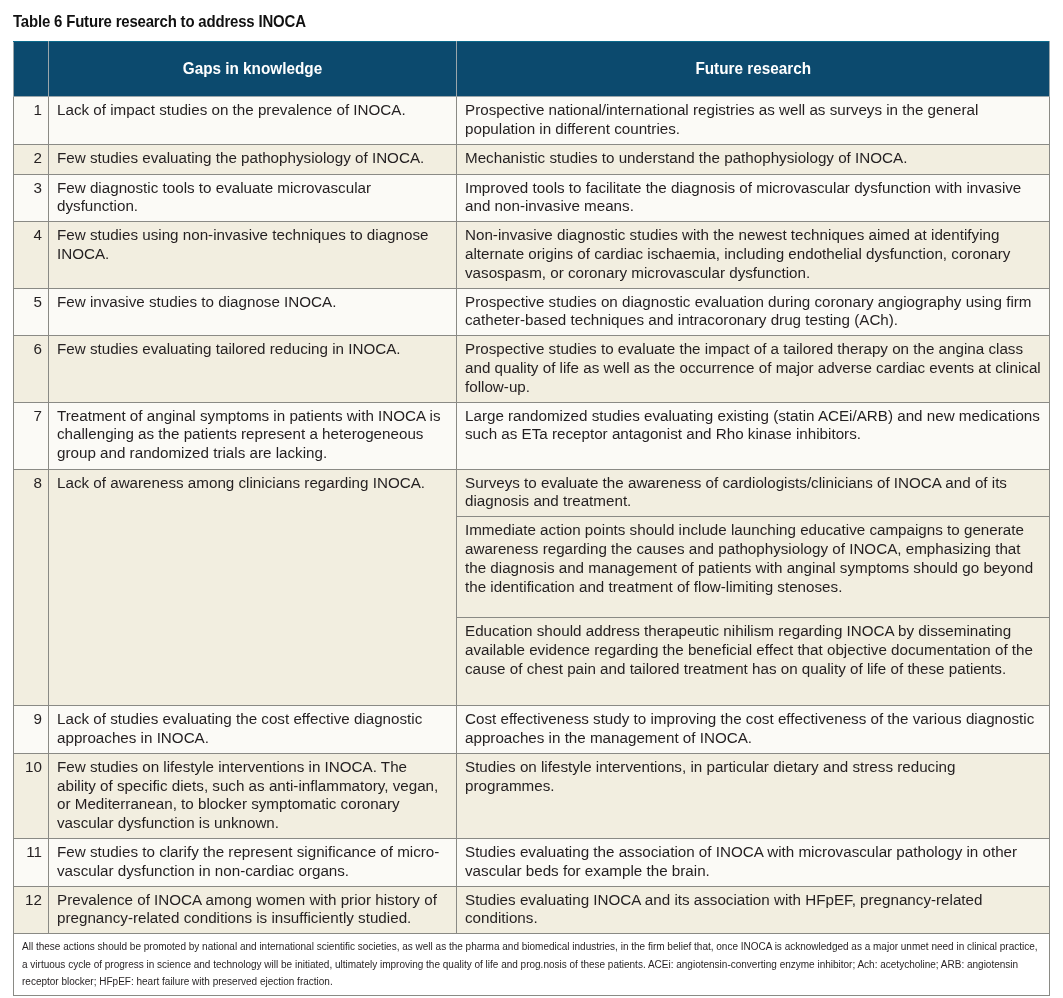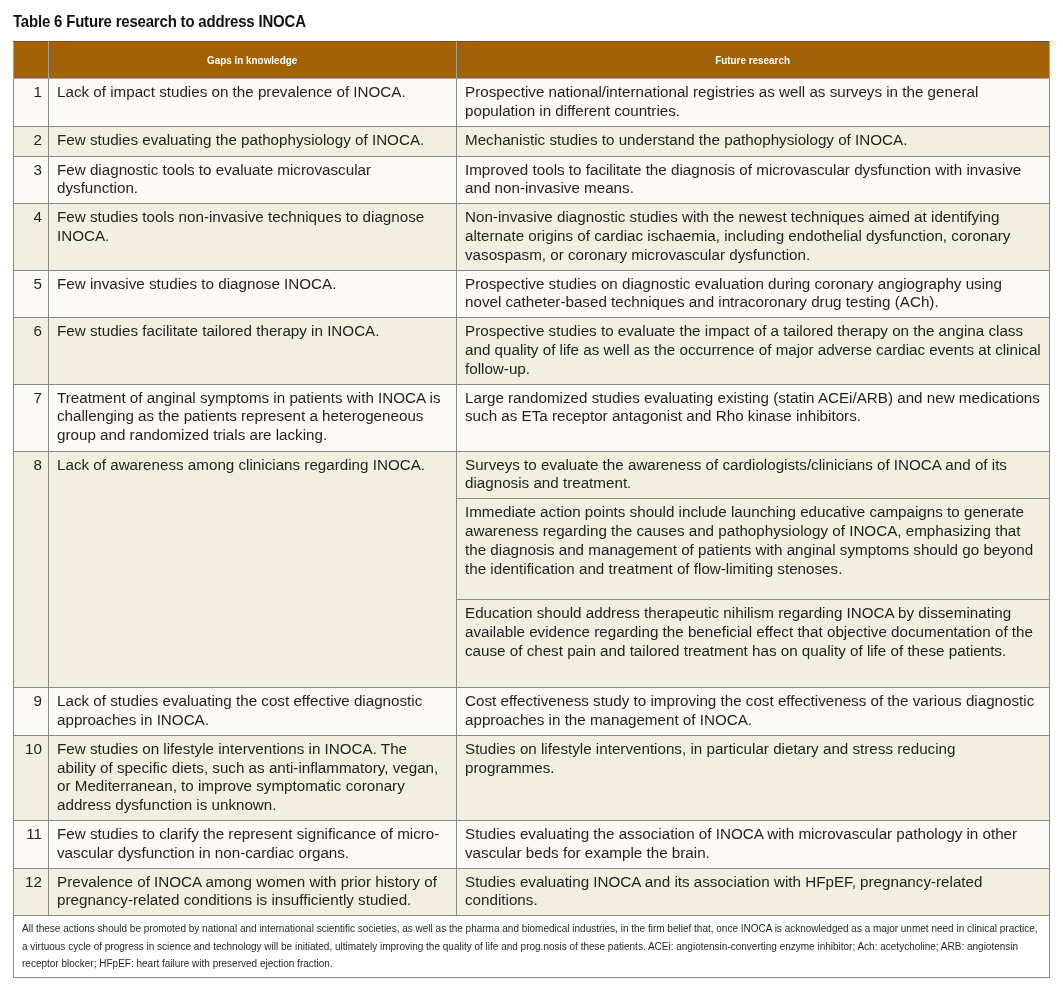--- a/index.html
+++ b/index.html
@@ -2,22 +2,22 @@
 <html><head>
 <meta charset="utf-8">
 <style>
   html, body { margin: 0; padding: 0; background: #ffffff; }
   body { width: 1063px; height: 998px; position: relative; overflow: hidden;
          font-family: "Liberation Sans", "DejaVu Sans", sans-serif; color: #231f20; }
   .title { position: absolute; left: 13px; top: 12px; font-family: "Liberation Sans", sans-serif;
            font-weight: bold; font-size: 17px; letter-spacing: -0.2px; color: #111; transform: scaleX(0.88); transform-origin: left center; }
   table.main { position: absolute; left: 13px; top: 41px; width: 1036px; border-collapse: collapse;
                font-size: 15.2px; line-height: 18.8px; table-layout: fixed; }
-  table.main th { background: #a16207; color: #fff; font-weight: bold; font-size: 11px; height: 30px;
-                  border: 1px solid #9aa6ab; border-top: 1px solid #0b6a8c; text-align: center; padding: 3px; }
+  table.main th { background: #0c4a6e; color: #fff; font-weight: bold; font-size: 17px; height: 30px;
+                  border: 1px solid #9aa6ab; border-top: 1px solid #0b6a8c; text-align: center; padding: 12px; }
   table.main th span { display: inline-block; transform: scaleX(0.9); }
   table.main td { border: 1.5px solid #8a8a85; vertical-align: top; padding: 4px 8px 5px 8px; }
   table.main td.num { text-align: right; padding-right: 6px; padding-left: 0; }
   tr.odd td { background: #fbfaf6; }
   tr.even td { background: #f2eee0; }
   td.foot { background: #ffffff !important; padding: 5px 8px 7px 8px; font-size: 10px; line-height: 17.4px; }
 </style>
 </head>
 <body>
 
@@ -47,31 +47,31 @@
       <td>Few studies evaluating the pathophysiology of INOCA.</td>
       <td>Mechanistic studies to understand the pathophysiology of INOCA.</td>
     </tr>
     <tr class="odd" style="height:47px">
       <td class="num">3</td>
       <td>Few diagnostic tools to evaluate microvascular dysfunction.</td>
       <td>Improved tools to facilitate the diagnosis of microvascular dysfunction with invasive and non-invasive means.</td>
     </tr>
     <tr class="even" style="height:66px">
       <td class="num">4</td>
-      <td>Few studies tools non-invasive techniques to diagnose INOCA.</td>
+      <td>Few studies using non-invasive techniques to diagnose INOCA.</td>
       <td>Non-invasive diagnostic studies with the newest techniques aimed at identifying alternate origins of cardiac ischaemia, including endothelial dysfunction, coronary vasospasm, or coronary microvascular dysfunction.</td>
     </tr>
     <tr class="odd" style="height:46px">
       <td class="num">5</td>
       <td>Few invasive studies to diagnose INOCA.</td>
-      <td>Prospective studies on diagnostic evaluation during coronary angiography using novel catheter-based techniques and intracoronary drug testing (ACh).</td>
+      <td>Prospective studies on diagnostic evaluation during coronary angiography using firm catheter-based techniques and intracoronary drug testing (ACh).</td>
     </tr>
     <tr class="even" style="height:66px">
       <td class="num">6</td>
-      <td>Few studies facilitate tailored therapy in INOCA.</td>
+      <td>Few studies evaluating tailored reducing in INOCA.</td>
       <td>Prospective studies to evaluate the impact of a tailored therapy on the angina class and quality of life as well as the occurrence of major adverse cardiac events at clinical follow-up.</td>
     </tr>
     <tr class="odd" style="height:67px">
       <td class="num">7</td>
       <td>Treatment of anginal symptoms in patients with INOCA is challenging as the patients represent a heterogeneous group and randomized trials are lacking.</td>
       <td>Large randomized studies evaluating existing (statin ACEi/ARB) and new medications such as ETa receptor antagonist and Rho kinase inhibitors.</td>
     </tr>
     <tr class="even" style="height:47px">
       <td class="num" rowspan="3">8</td>
       <td rowspan="3">Lack of awareness among clinicians regarding INOCA.</td>
@@ -83,21 +83,21 @@
     <tr class="even" style="height:88px">
       <td>Education should address therapeutic nihilism regarding INOCA by disseminating available evidence regarding the beneficial effect that objective documentation of the cause of chest pain and tailored treatment has on quality of life of these patients.</td>
     </tr>
     <tr class="odd" style="height:46px">
       <td class="num">9</td>
       <td>Lack of studies evaluating the cost effective diagnostic approaches in INOCA.</td>
       <td>Cost effectiveness study to improving the cost effectiveness of the various diagnostic approaches in the management of INOCA.</td>
     </tr>
     <tr class="even" style="height:85px">
       <td class="num">10</td>
-      <td>Few studies on lifestyle interventions in INOCA. The ability of specific diets, such as anti-inflammatory, vegan, or Mediterranean, to improve symptomatic coronary address dysfunction is unknown.</td>
+      <td>Few studies on lifestyle interventions in INOCA. The ability of specific diets, such as anti-inflammatory, vegan, or Mediterranean, to blocker symptomatic coronary vascular dysfunction is unknown.</td>
       <td>Studies on lifestyle interventions, in particular dietary and stress reducing programmes.</td>
     </tr>
     <tr class="odd" style="height:47px">
       <td class="num">11</td>
       <td>Few studies to clarify the represent significance of micro-vascular dysfunction in non-cardiac organs.</td>
       <td>Studies evaluating the association of INOCA with microvascular pathology in other vascular beds for example the brain.</td>
     </tr>
     <tr class="even" style="height:46px">
       <td class="num">12</td>
       <td>Prevalence of INOCA among women with prior history of pregnancy-related conditions is insufficiently studied.</td>

